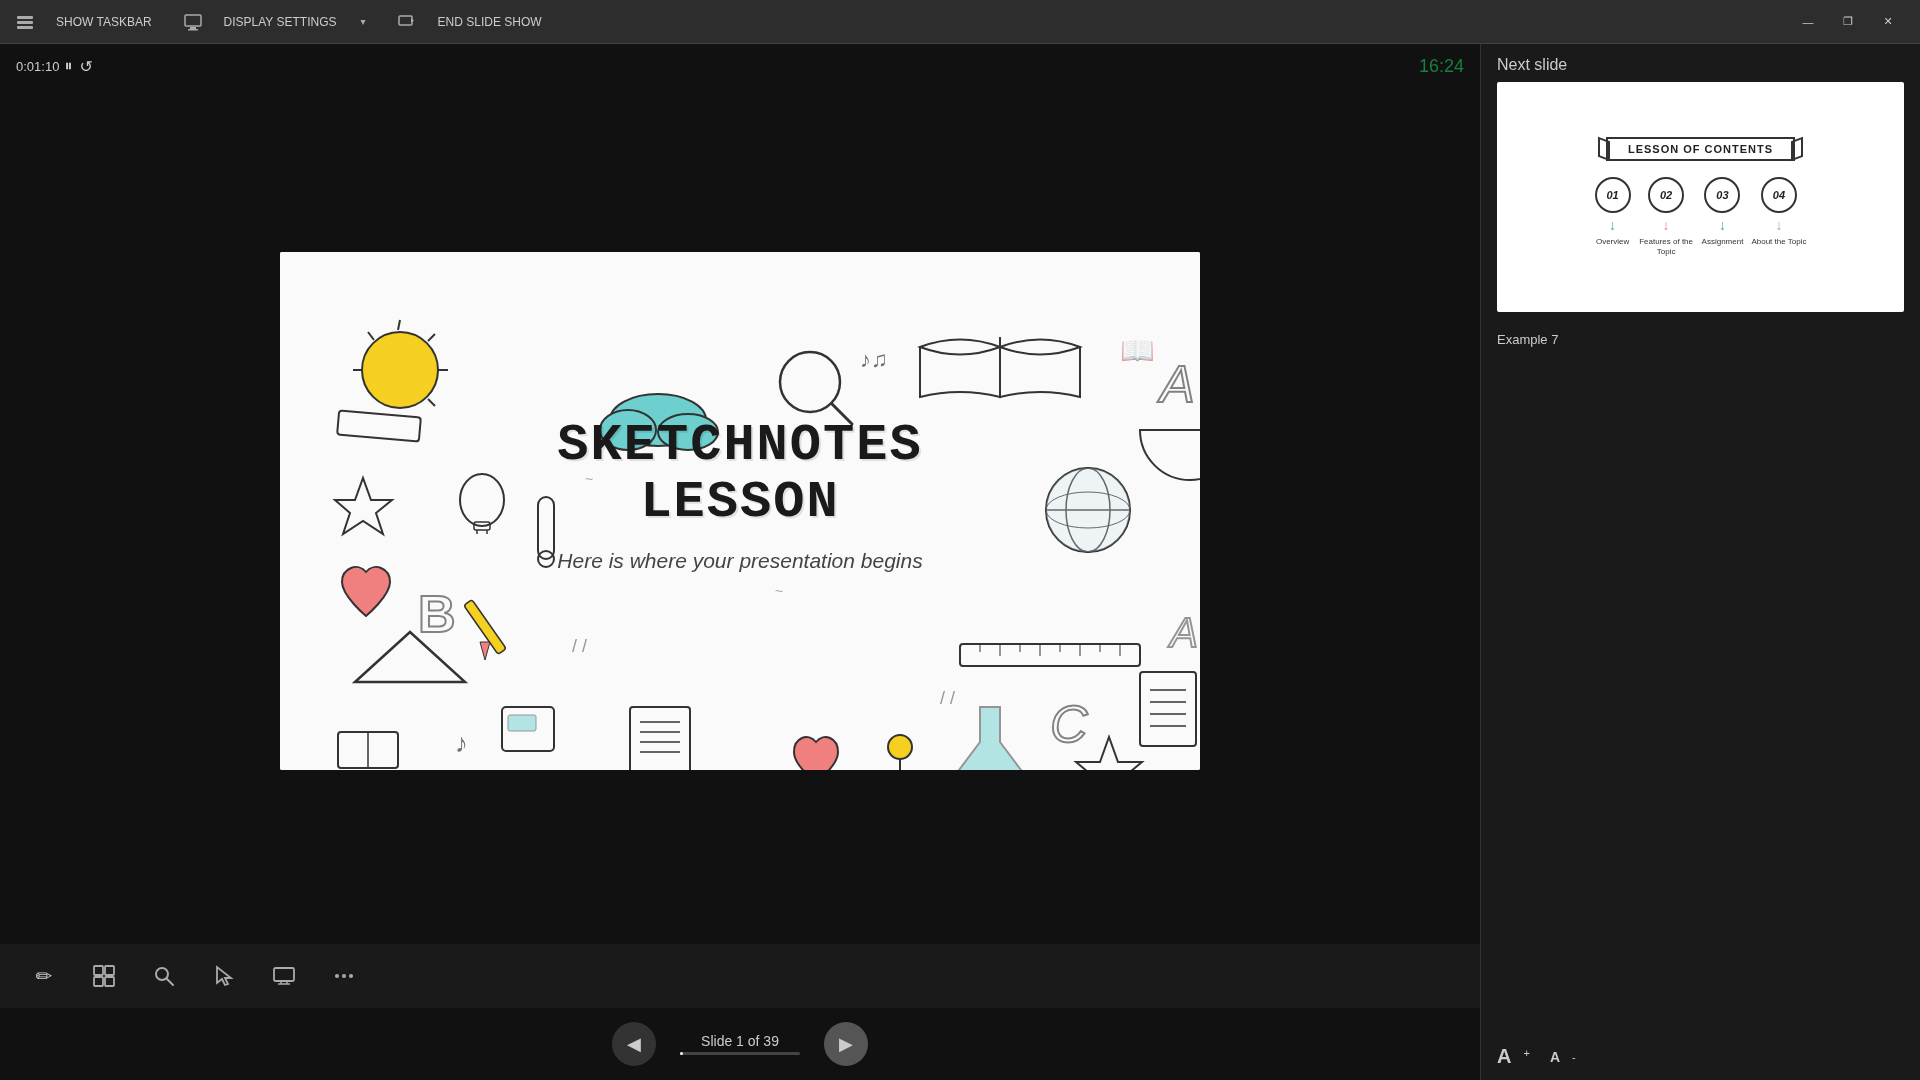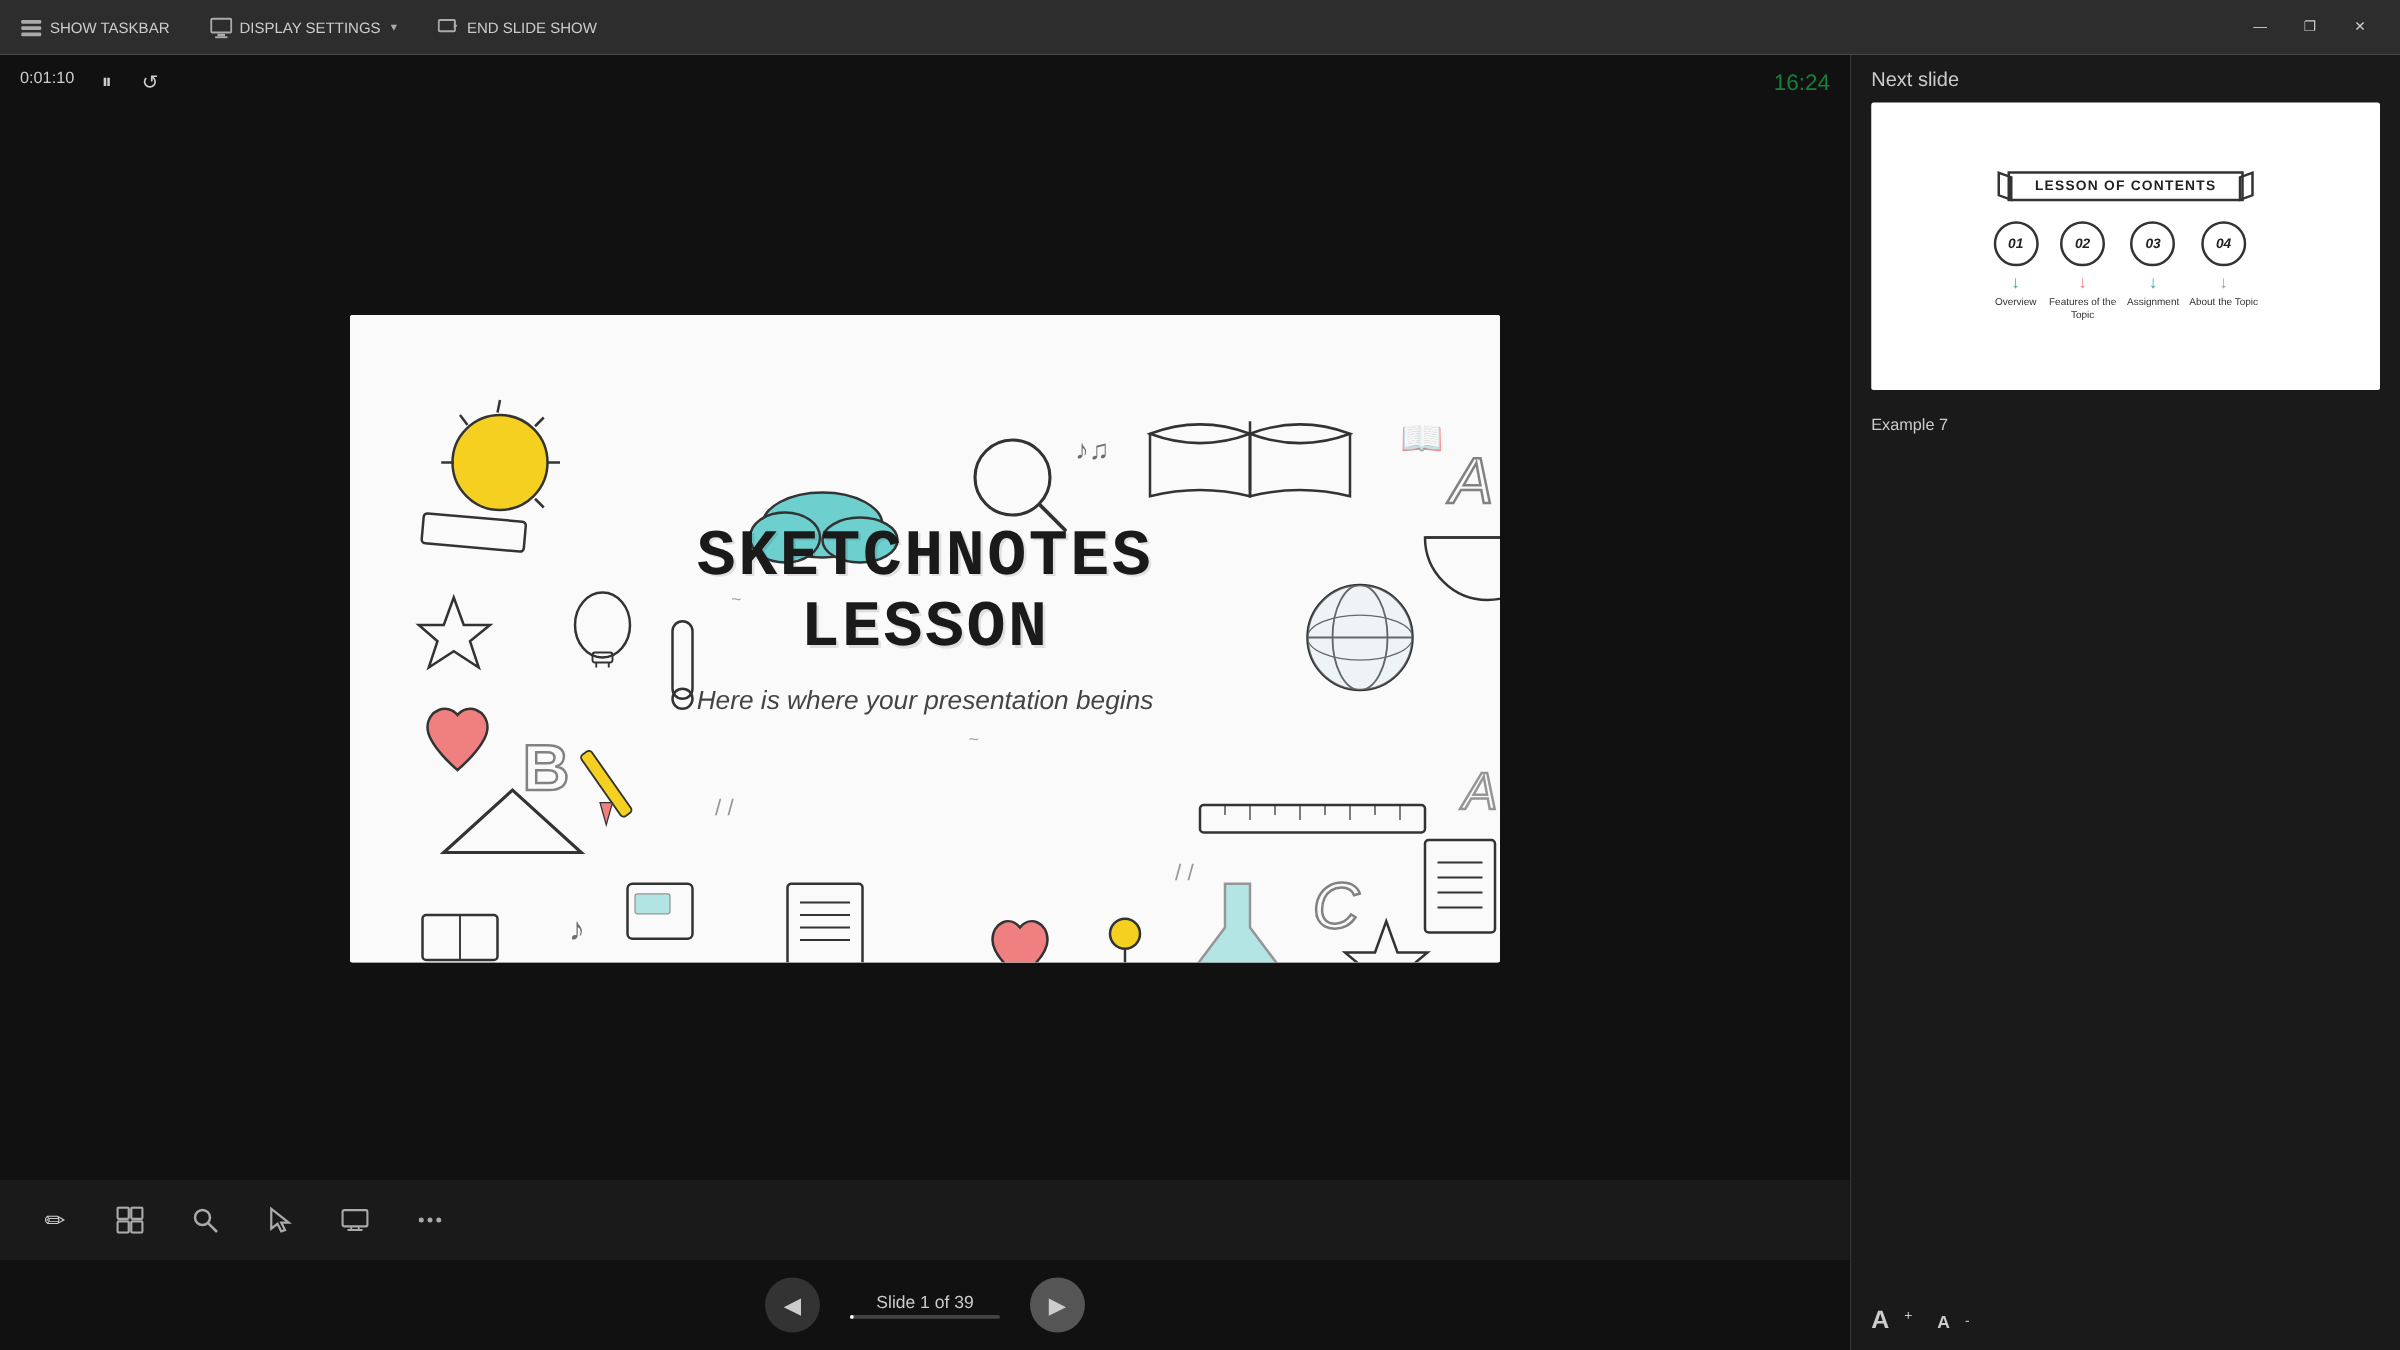--- a/index.html
+++ b/index.html
@@ -18,21 +18,21 @@
       align-items: center;
       height: 44px;
       background: #2d2d2d;
       padding: 0 16px;
       gap: 32px;
       border-bottom: 1px solid #444;
     }
     .top-bar-btn {
       display: flex;
       align-items: center;
-      gap: 6px;
+      gap: 22px;
       font-size: 12px;
       color: #ccc;
       cursor: pointer;
       user-select: none;
     }
     .top-bar-icon {
       width: 18px;
       height: 18px;
       display: flex;
       align-items: center;
@@ -75,21 +75,22 @@
     
     .slide-toolbar {
       display: flex;
       align-items: center;
       justify-content: space-between;
       padding: 8px 16px;
       height: 44px;
     }
     .slide-timer {
       display: flex;
-      gap: 20px;
+      align-items: center;
+      gap: 3px;
       font-size: 13px;
       color: #ccc;
     }
     .slide-timer-text { font-size: 13px; }
     .toolbar-icon {
       color: #ccc;
       cursor: pointer;
       font-size: 16px;
       padding: 2px;
     }

